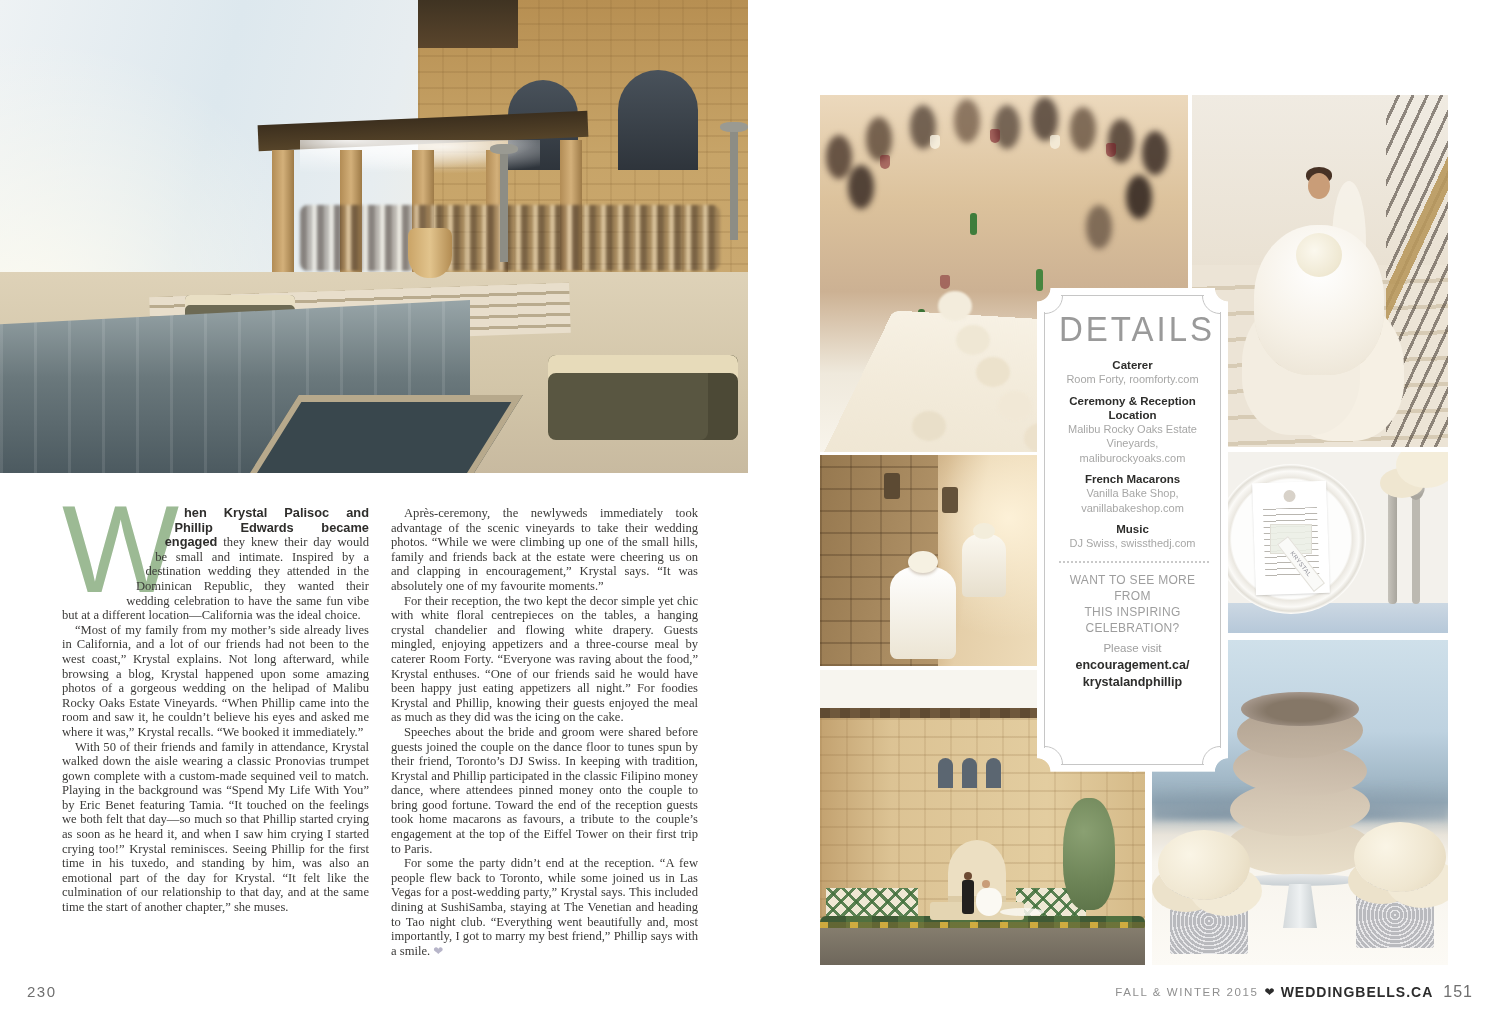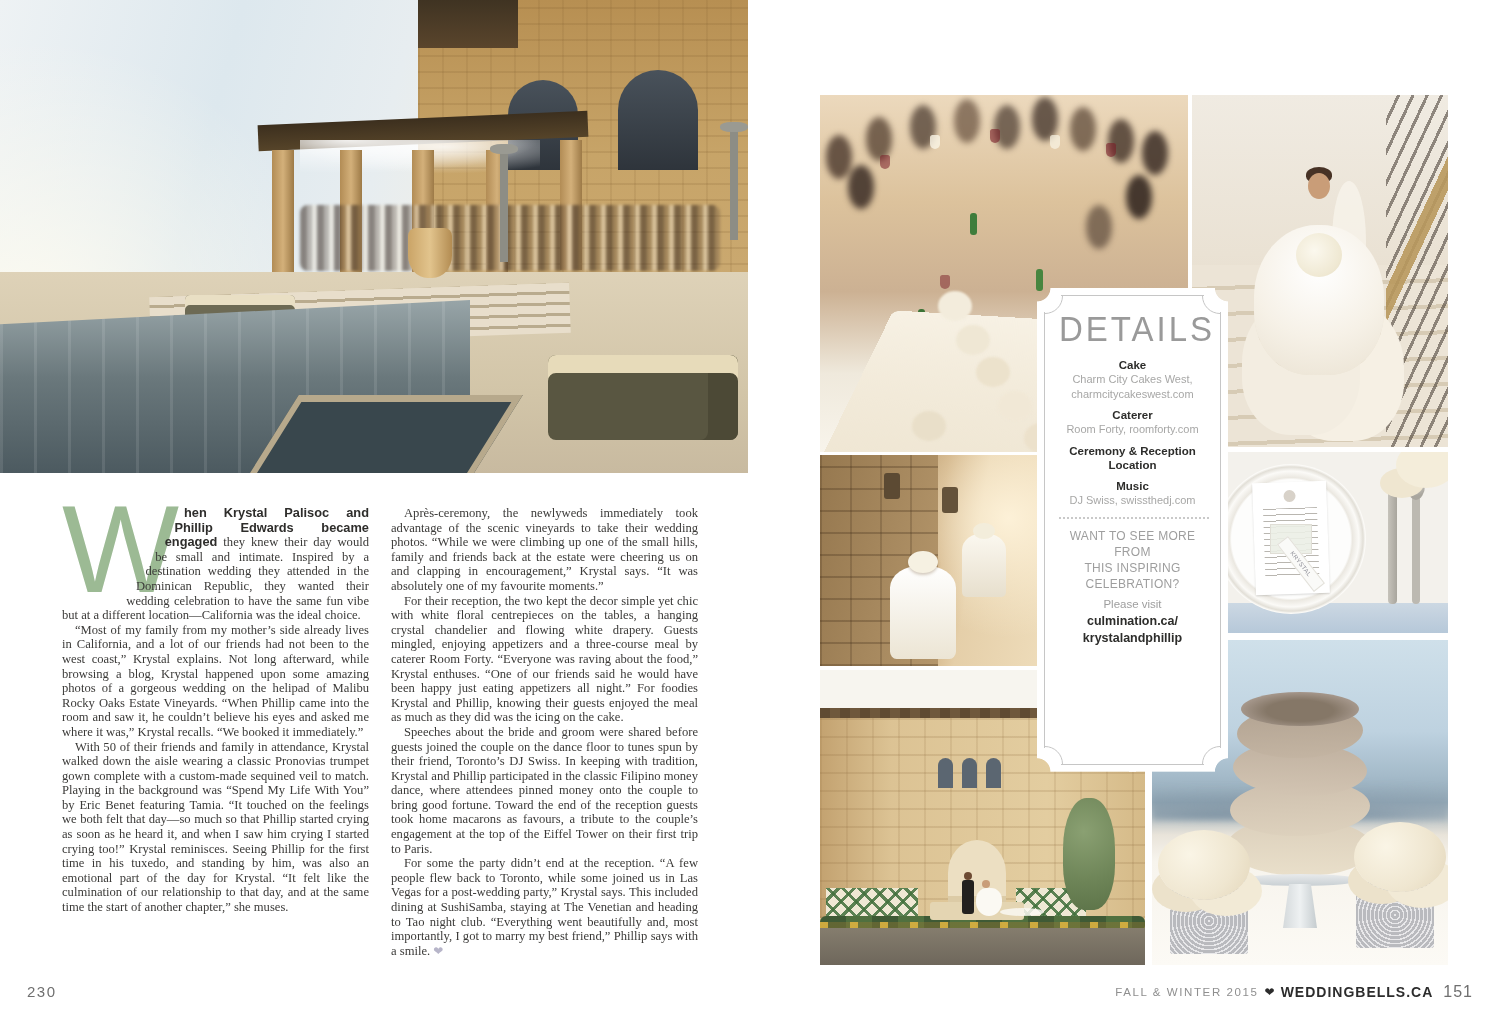--- a/index.html
+++ b/index.html
@@ -345,38 +345,39 @@
       <div class="fline fl-l"></div>
       <div class="fline fl-r"></div>
       <div class="arc arc-tl"></div>
       <div class="arc arc-tr"></div>
       <div class="arc arc-bl"></div>
       <div class="arc arc-br"></div>
     </div>
     <div class="d-inner">
       <div class="d-title">DETAILS</div>
       <div class="d-sec">
-        <div class="d-head">Cake</div>
-        <div class="d-body">Charm City Cakes West, charmcitycakeswest.com</div>
-      </div>
-      <div class="d-sec">
         <div class="d-head">Caterer</div>
         <div class="d-body">Room Forty, roomforty.com</div>
       </div>
       <div class="d-sec">
         <div class="d-head">Ceremony &amp; Reception Location</div>
+        <div class="d-body">Malibu Rocky Oaks Estate Vineyards, maliburockyoaks.com</div>
+      </div>
+      <div class="d-sec">
+        <div class="d-head">French Macarons</div>
+        <div class="d-body">Vanilla Bake Shop, vanillabakeshop.com</div>
       </div>
       <div class="d-sec">
         <div class="d-head">Music</div>
         <div class="d-body">DJ Swiss, swissthedj.com</div>
       </div>
       <div class="d-dots"></div>
       <div class="d-promo1">WANT TO SEE MORE FROM</div>
       <div class="d-promo1">THIS INSPIRING CELEBRATION?</div>
-      <div class="d-visit"><span>Please visit </span><b>culmination.ca/</b></div>
+      <div class="d-visit"><span>Please visit </span><b>encouragement.ca/</b></div>
       <div class="d-visit2">krystalandphillip</div>
     </div>
   </div>
 </div>
 
 <div class="abs" id="folio-left">230</div>
 <div class="abs" id="folio-right">
   <span class="fr-season">FALL &amp; WINTER 2015</span>
   <span class="fr-heart">❤</span>
   <span class="fr-brand">WEDDINGBELLS.CA</span>

